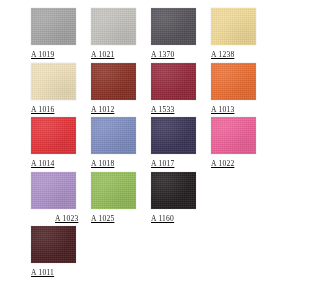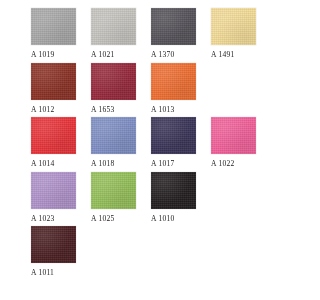--- a/index.html
+++ b/index.html
@@ -88,47 +88,51 @@
     color: #1b1b1b;
     letter-spacing: 0.25px;
     margin-top: 6px;
     white-space: nowrap;
     font-family: "Liberation Serif", "DejaVu Serif", serif;
   }
 </style>
 </head>
 <body>
 
-<div id="swatch-sheet" style="background: rgb(255, 255, 255);">
+<div id="swatch-sheet" style="background: rgb(255, 255, 255); text-decoration: underline;">
     <div class="swatch-row">
       <div class="swatch-cell">
         <div class="swatch-chip" style="background-color: rgb(168, 168, 169);"></div>
         <div class="swatch-label" style="color: rgb(27, 27, 27);">A 1019</div>
       </div>
       <div class="swatch-cell">
         <div class="swatch-chip" style="background-color: rgb(198, 196, 191);"></div>
         <div class="swatch-label" style="color: rgb(27, 27, 27);">A 1021</div>
       </div>
       <div class="swatch-cell">
         <div class="swatch-chip" style="background-color: rgb(86, 84, 90);"></div>
         <div class="swatch-label" style="color: rgb(27, 27, 27);">A 1370</div>
       </div>
       <div class="swatch-cell">
         <div class="swatch-chip" style="background-color: rgb(243, 220, 152);"></div>
-        <div class="swatch-label" style="color: rgb(27, 27, 27);">A 1491</div>
+        <div class="swatch-label" style="color: rgb(27, 27, 27);">A 1238</div>
       </div>
     </div>
     <div class="swatch-row">
+      <div class="swatch-cell">
+        <div class="swatch-chip" style="background-color: rgb(242, 226, 187);"></div>
+        <div class="swatch-label" style="color: rgb(27, 27, 27);">A 1016</div>
+      </div>
       <div class="swatch-cell">
         <div class="swatch-chip" style="background-color: rgb(140, 50, 38);"></div>
         <div class="swatch-label" style="color: rgb(27, 27, 27); text-align: center;">A 1012</div>
       </div>
       <div class="swatch-cell">
         <div class="swatch-chip" style="background-color: rgb(151, 41, 60);"></div>
-        <div class="swatch-label" style="color: rgb(27, 27, 27);">A 1653</div>
+        <div class="swatch-label" style="color: rgb(27, 27, 27);">A 1533</div>
       </div>
       <div class="swatch-cell">
         <div class="swatch-chip" style="background-color: rgb(239, 111, 51);"></div>
         <div class="swatch-label" style="color: rgb(27, 27, 27);">A 1013</div>
       </div>
     </div>
     <div class="swatch-row">
       <div class="swatch-cell">
         <div class="swatch-chip" style="background-color: rgb(232, 52, 58);"></div>
         <div class="swatch-label" style="color: rgb(27, 27, 27);">A 1014</div>
@@ -142,29 +146,29 @@
         <div class="swatch-label" style="color: rgb(27, 27, 27);">A 1017</div>
       </div>
       <div class="swatch-cell">
         <div class="swatch-chip" style="background-color: rgb(242, 97, 154);"></div>
         <div class="swatch-label" style="color: rgb(27, 27, 27); text-align: right;">A 1022</div>
       </div>
     </div>
     <div class="swatch-row">
       <div class="swatch-cell">
         <div class="swatch-chip" style="background-color: rgb(176, 147, 203);"></div>
-        <div class="swatch-label" style="color: rgb(27, 27, 27);">A 1023</div>
+        <div class="swatch-label" style="color: rgb(27, 27, 27); margin-left: 24px;">A 1023</div>
       </div>
       <div class="swatch-cell">
         <div class="swatch-chip" style="background-color: rgb(149, 192, 90);"></div>
         <div class="swatch-label" style="color: rgb(27, 27, 27);">A 1025</div>
       </div>
       <div class="swatch-cell">
         <div class="swatch-chip" style="background-color: rgb(35, 31, 32);"></div>
-        <div class="swatch-label" style="color: rgb(27, 27, 27);">A 1010</div>
+        <div class="swatch-label" style="color: rgb(27, 27, 27);">A 1160</div>
       </div>
     </div>
     <div class="swatch-row">
       <div class="swatch-cell">
         <div class="swatch-chip" style="background-color: rgb(75, 32, 35);"></div>
         <div class="swatch-label" style="color: rgb(27, 27, 27);">A 1011</div>
       </div>
     </div>
   </div>
 

